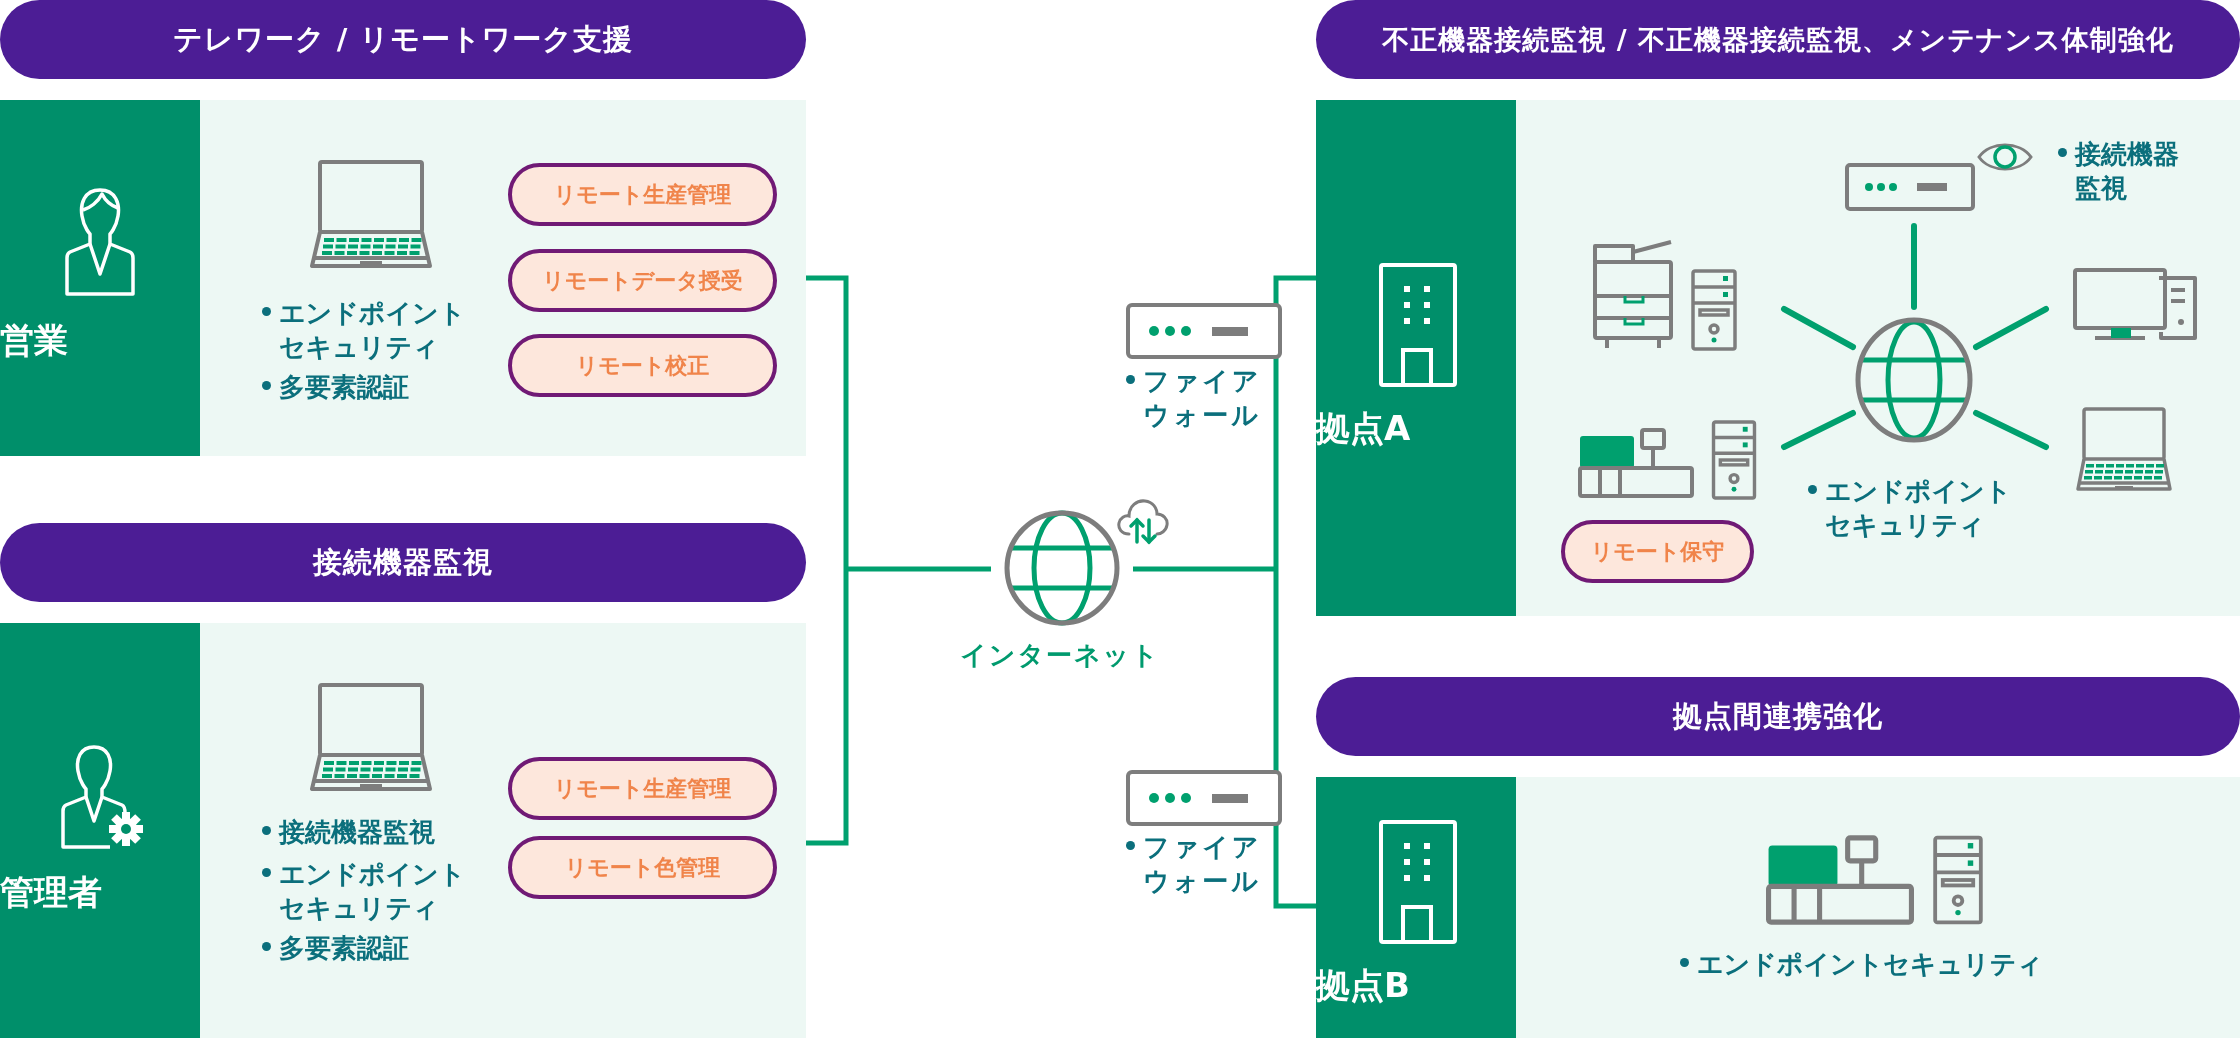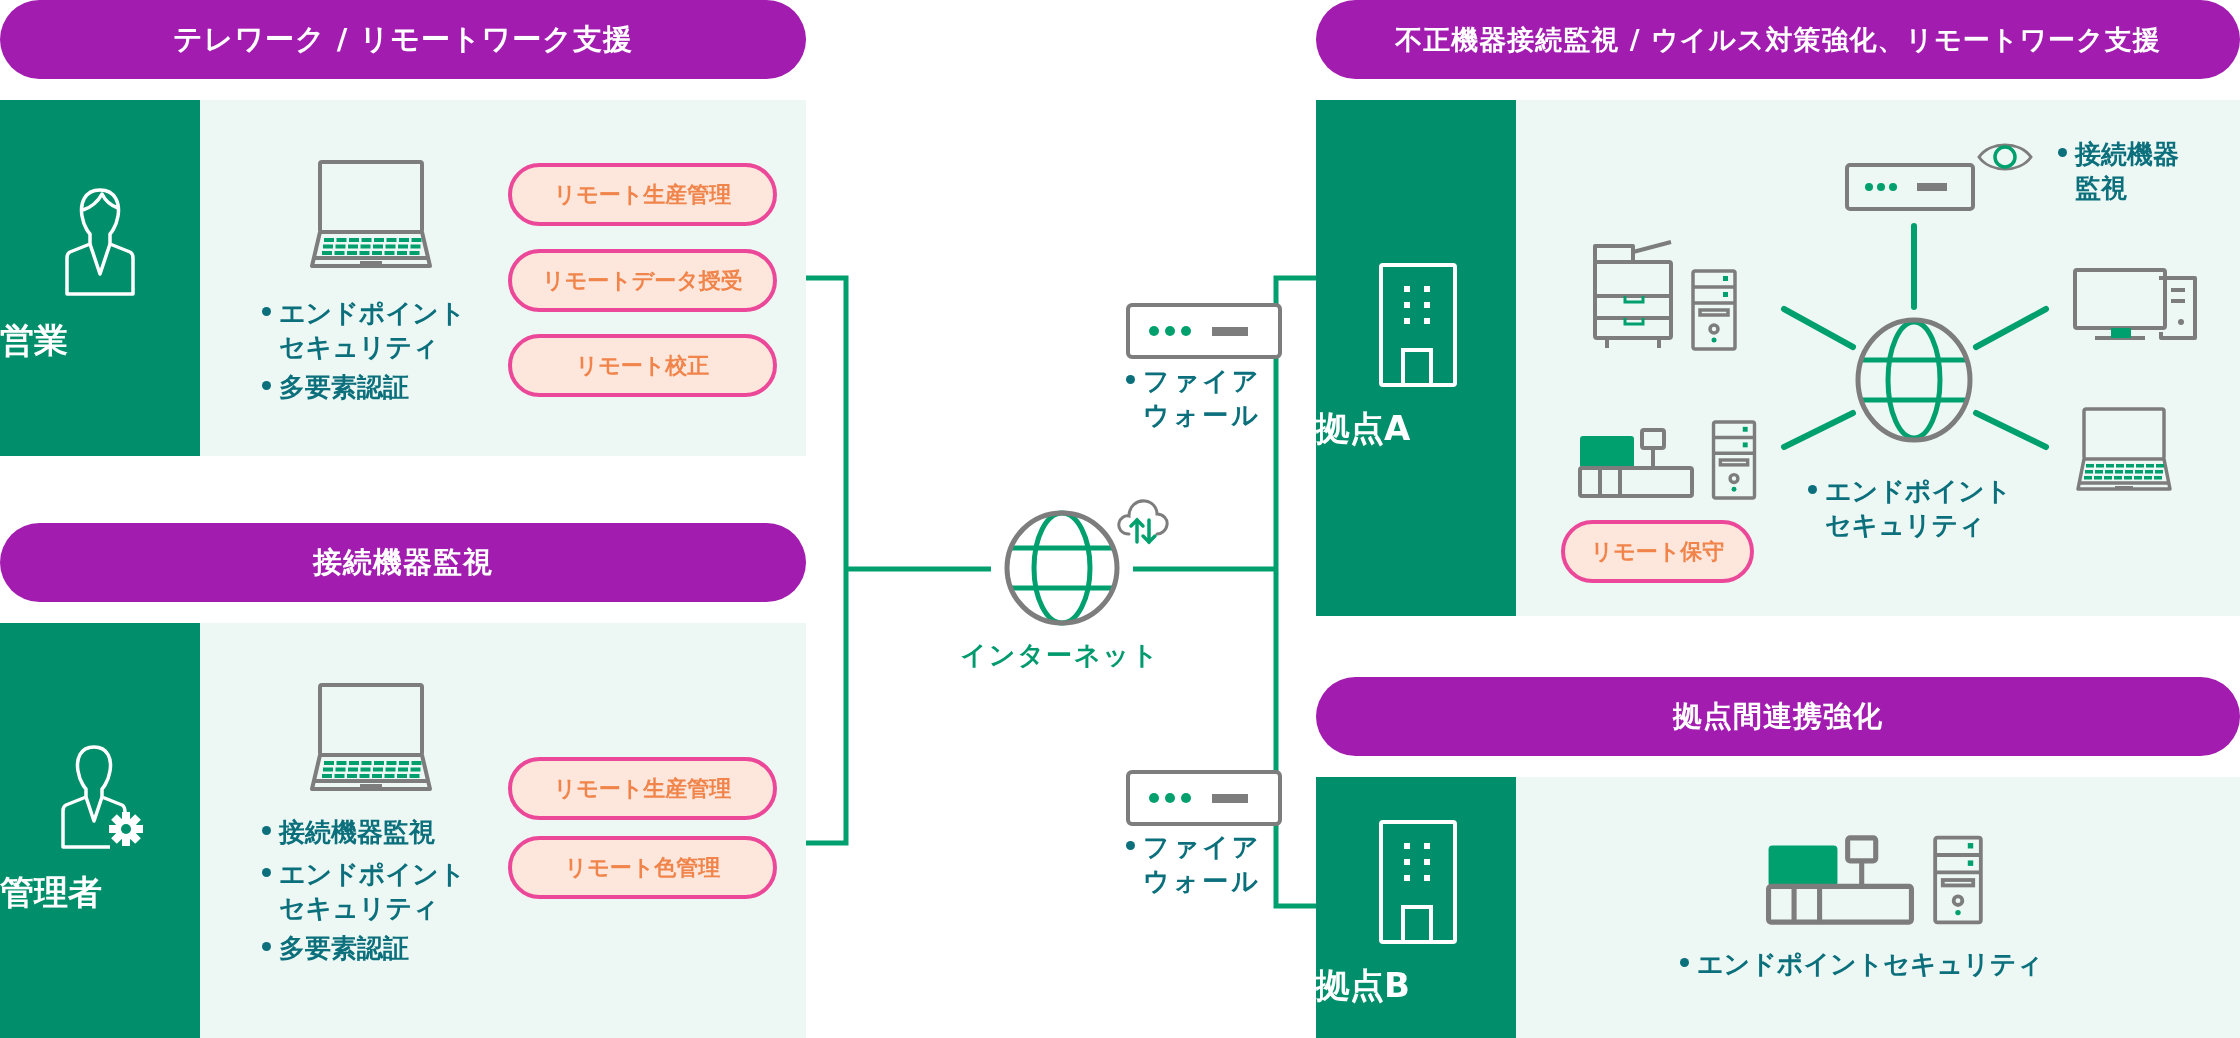--- a/index.html
+++ b/index.html
@@ -1,23 +1,23 @@
 <!DOCTYPE html>
 <html><head>
 <meta charset="utf-8">
 <style>
   * { box-sizing: border-box; margin: 0; padding: 0; }
   html, body { width: 2240px; height: 1038px; background: #ffffff; overflow: hidden; }
   body { position: relative; font-family: "DejaVu Sans", "Liberation Sans", sans-serif; }
-  .banner { position: absolute; height: 79px; border-radius: 40px; background: #a21caf; color: #ffffff;
+  .banner { position: absolute; height: 79px; border-radius: 40px; background: #4c1d95; color: #ffffff;
     display: flex; align-items: center; justify-content: center; font-size: 29px; font-weight: bold; letter-spacing: 1px; }
   .panel { position: absolute; background: #edf8f4; }
   .side { position: absolute; left: 0; top: 0; bottom: 0; width: 200px; background: #008f6a; }
   .side-label { position: absolute; left: 0; width: 200px; text-align: left; color: #fff; font-size: 34px; font-weight: bold; }
-  .pill { position: absolute; height: 63px; border: 4px solid #ec4899; border-radius: 32px; background: #fde7dc;
+  .pill { position: absolute; height: 63px; border: 4px solid #701a75; border-radius: 32px; background: #fde7dc;
     color: #f0844a; font-size: 22px; font-weight: bold; display: flex; align-items: center; justify-content: center; }
   .bul { position: absolute; color: #0b6f7c; font-size: 26px; font-weight: bold; line-height: 34px; white-space: nowrap; }
   .bul .dot { display: inline-block; width: 9px; height: 9px; border-radius: 50%; background: #0b6f7c; margin-right: 8px; vertical-align: middle; position: relative; top: -3px; }
   .bul .indent { padding-left: 17px; display: block; }
   .inet { position: absolute; color: #009a6e; font-size: 26px; font-weight: bold; letter-spacing: 2px; white-space: nowrap; }
   svg { position: absolute; overflow: visible; }
 </style>
 </head>
 <body>
 
@@ -200,21 +200,21 @@
   <circle cx="28" cy="28" r="5" fill="#00a06e"></circle>
   <circle cx="44" cy="28" r="5" fill="#00a06e"></circle>
   <circle cx="60" cy="28" r="5" fill="#00a06e"></circle>
   <rect x="86" y="24" width="36" height="9" fill="#7d7d7d"></rect>
 </svg>
 <div class="bul" style="left:1126px;top:830px;letter-spacing:3px;">
   <span class="dot"></span><span>ファイア</span>
   <span class="indent">ウォール</span>
 </div>
 
-<div class="banner" style="left:1316px;top:0;width:924px;font-size:27px;">不正機器接続監視 / ウイルス対策強化、リモートワーク支援</div>
+<div class="banner" style="left:1316px;top:0;width:924px;font-size:27px;">不正機器接続監視 / 不正機器接続監視、メンテナンス体制強化</div>
 
 <div class="panel" style="left:1316px;top:100px;width:924px;height:516px;">
   <div class="side">
     <svg width="80" height="126" style="left:62px;top:162px;" viewBox="0 0 80 126">
       <rect x="3" y="3" width="74" height="120" rx="2" fill="none" stroke="#fff" stroke-width="4"></rect>
       <g fill="#fff">
         <rect x="26" y="24" width="6" height="6"></rect>
           <rect x="46" y="24" width="6" height="6"></rect>
         <rect x="26" y="40" width="6" height="6"></rect>
           <rect x="46" y="40" width="6" height="6"></rect>

